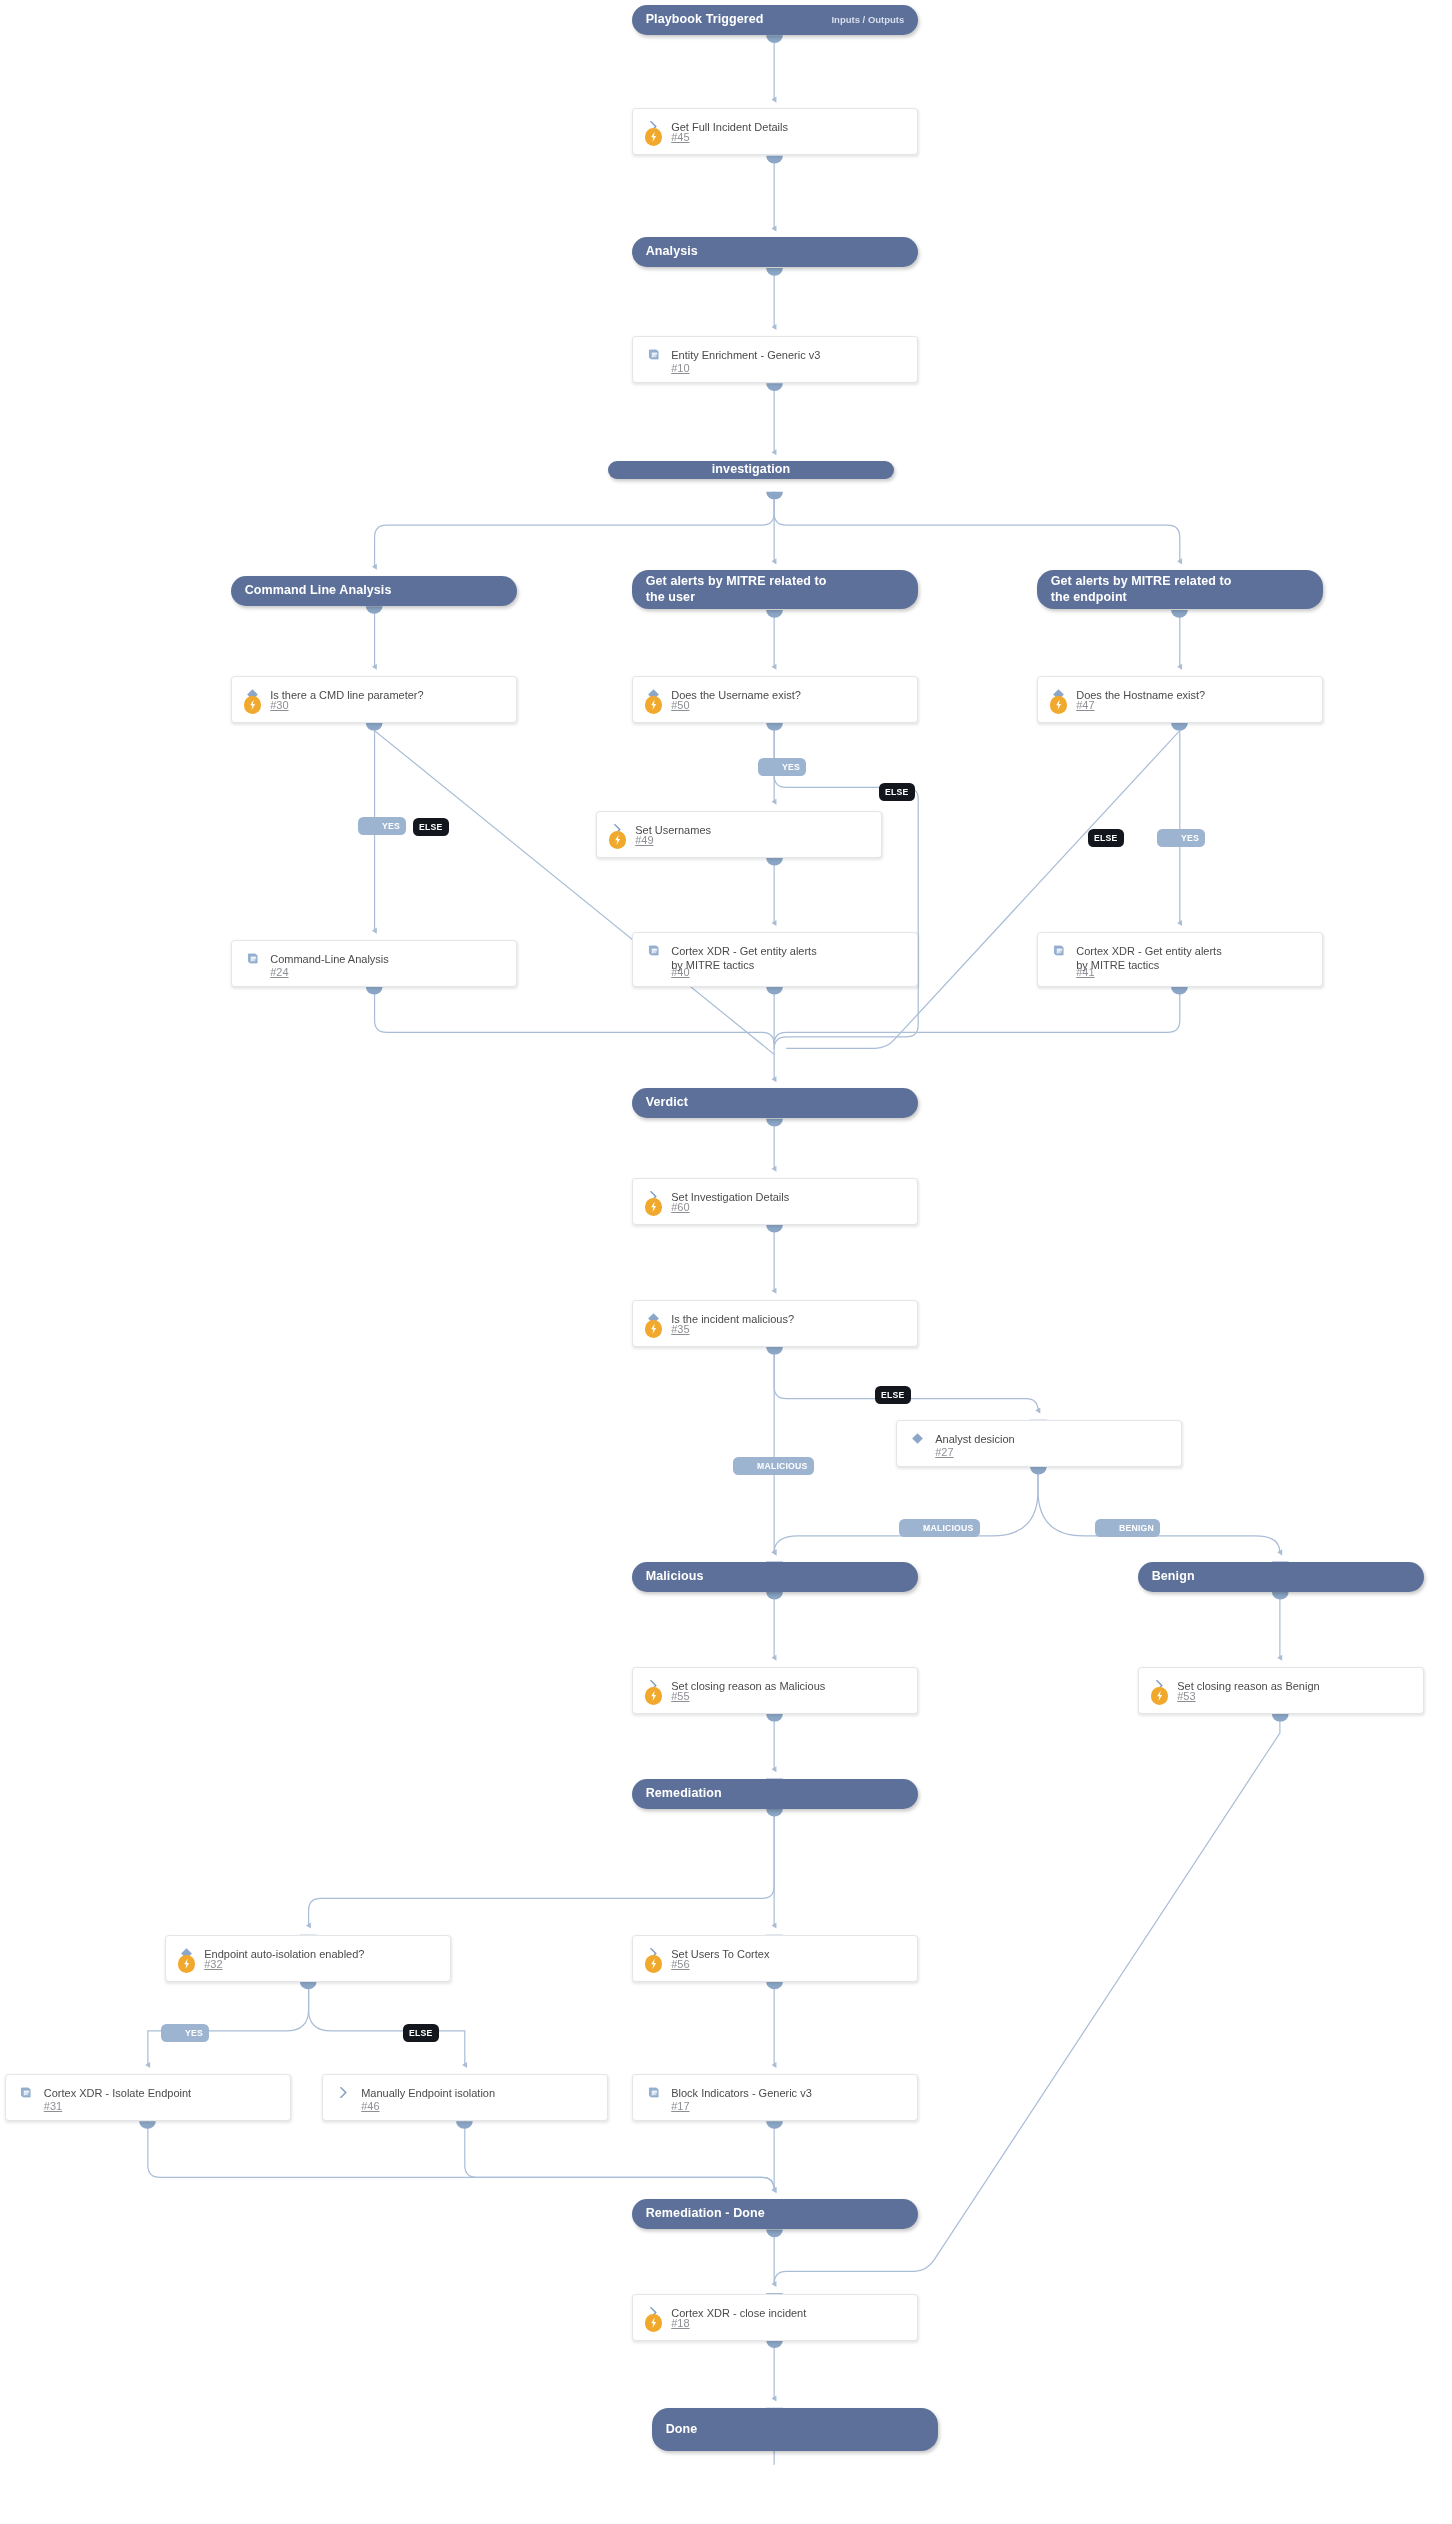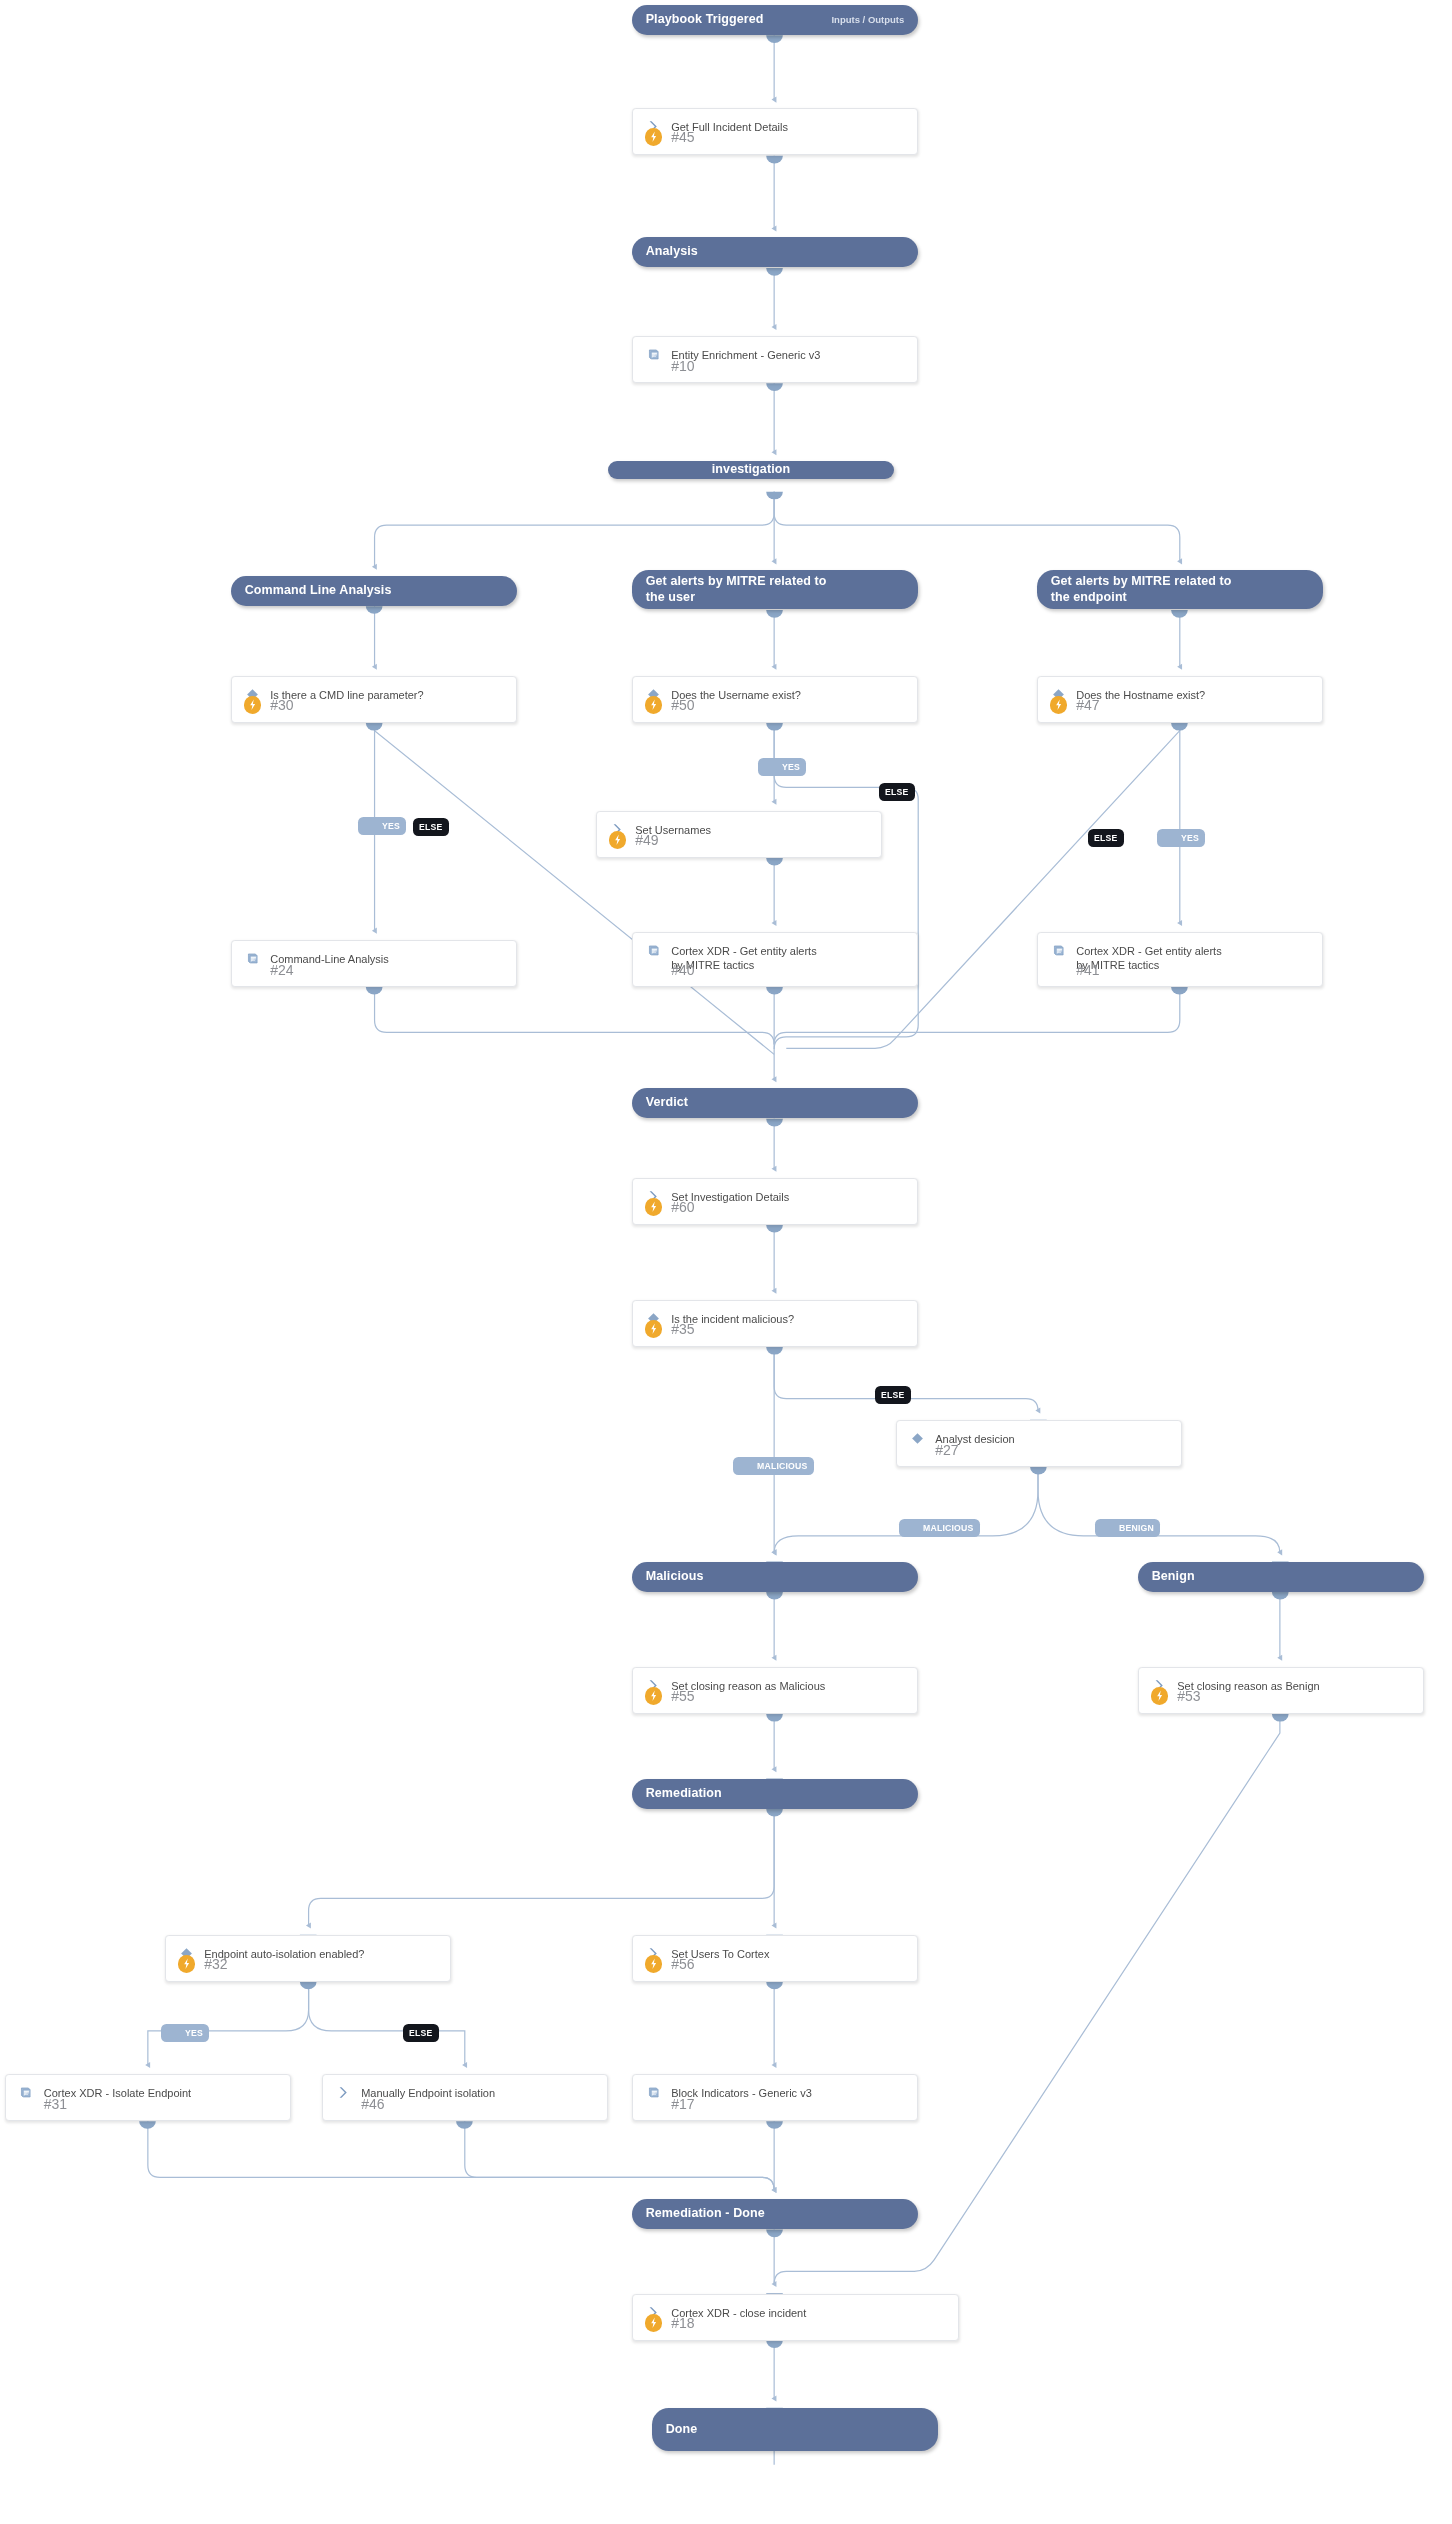--- a/index.html
+++ b/index.html
@@ -90,22 +90,23 @@
   }
   .card-foot .slot{
     width:20px;
     flex:0 0 20px;
     display:flex;
     align-items:center;
     justify-content:center;
   }
   .card-id{
     color:#8d8f94;
-    font-size:14px;
+    font-size:11px;
     padding-left:7.6px;
+    text-decoration:underline;
   }
 
   
   .bolt{
     width:17.4px;height:17.4px;
     border-radius:50%;
     background:#f0a92c;
     display:block;
   }
   .bolt svg{display:block}
@@ -662,21 +663,21 @@
               <path d="M7.0 7.2 L12.9 7.2 M7.0 9.0 L12.9 9.0 M7.0 10.8 L11.4 10.8" stroke="#ffffff" stroke-width="1" stroke-linecap="round"></path>
             </svg>
           </span>
           <div class="card-title">Block Indicators - Generic v3</div>
         </div>
         <div class="card-foot">
           <span class="slot"></span>
           <span class="card-id">#17</span>
         </div>
       </div>
-      <div class="card" style="left: 632px; top: 2294px; width: 327px; height: 47px;">
+      <div class="card" style="left: 632px; top: 2294px; width: 286px; height: 47px;">
         <div class="card-row">
           <span class="card-ico">
             <svg width="13" height="13" viewBox="0 0 16 16" aria-hidden="true">
               <path d="M3.2 1.6 L9.6 8 L3.2 14.4 L5.6 14.4 L12 8 L5.6 1.6 Z" fill="#7d9bc0"></path>
             </svg>
           </span>
           <div class="card-title">Cortex XDR - close incident</div>
         </div>
         <div class="card-foot">
           <span class="slot">

